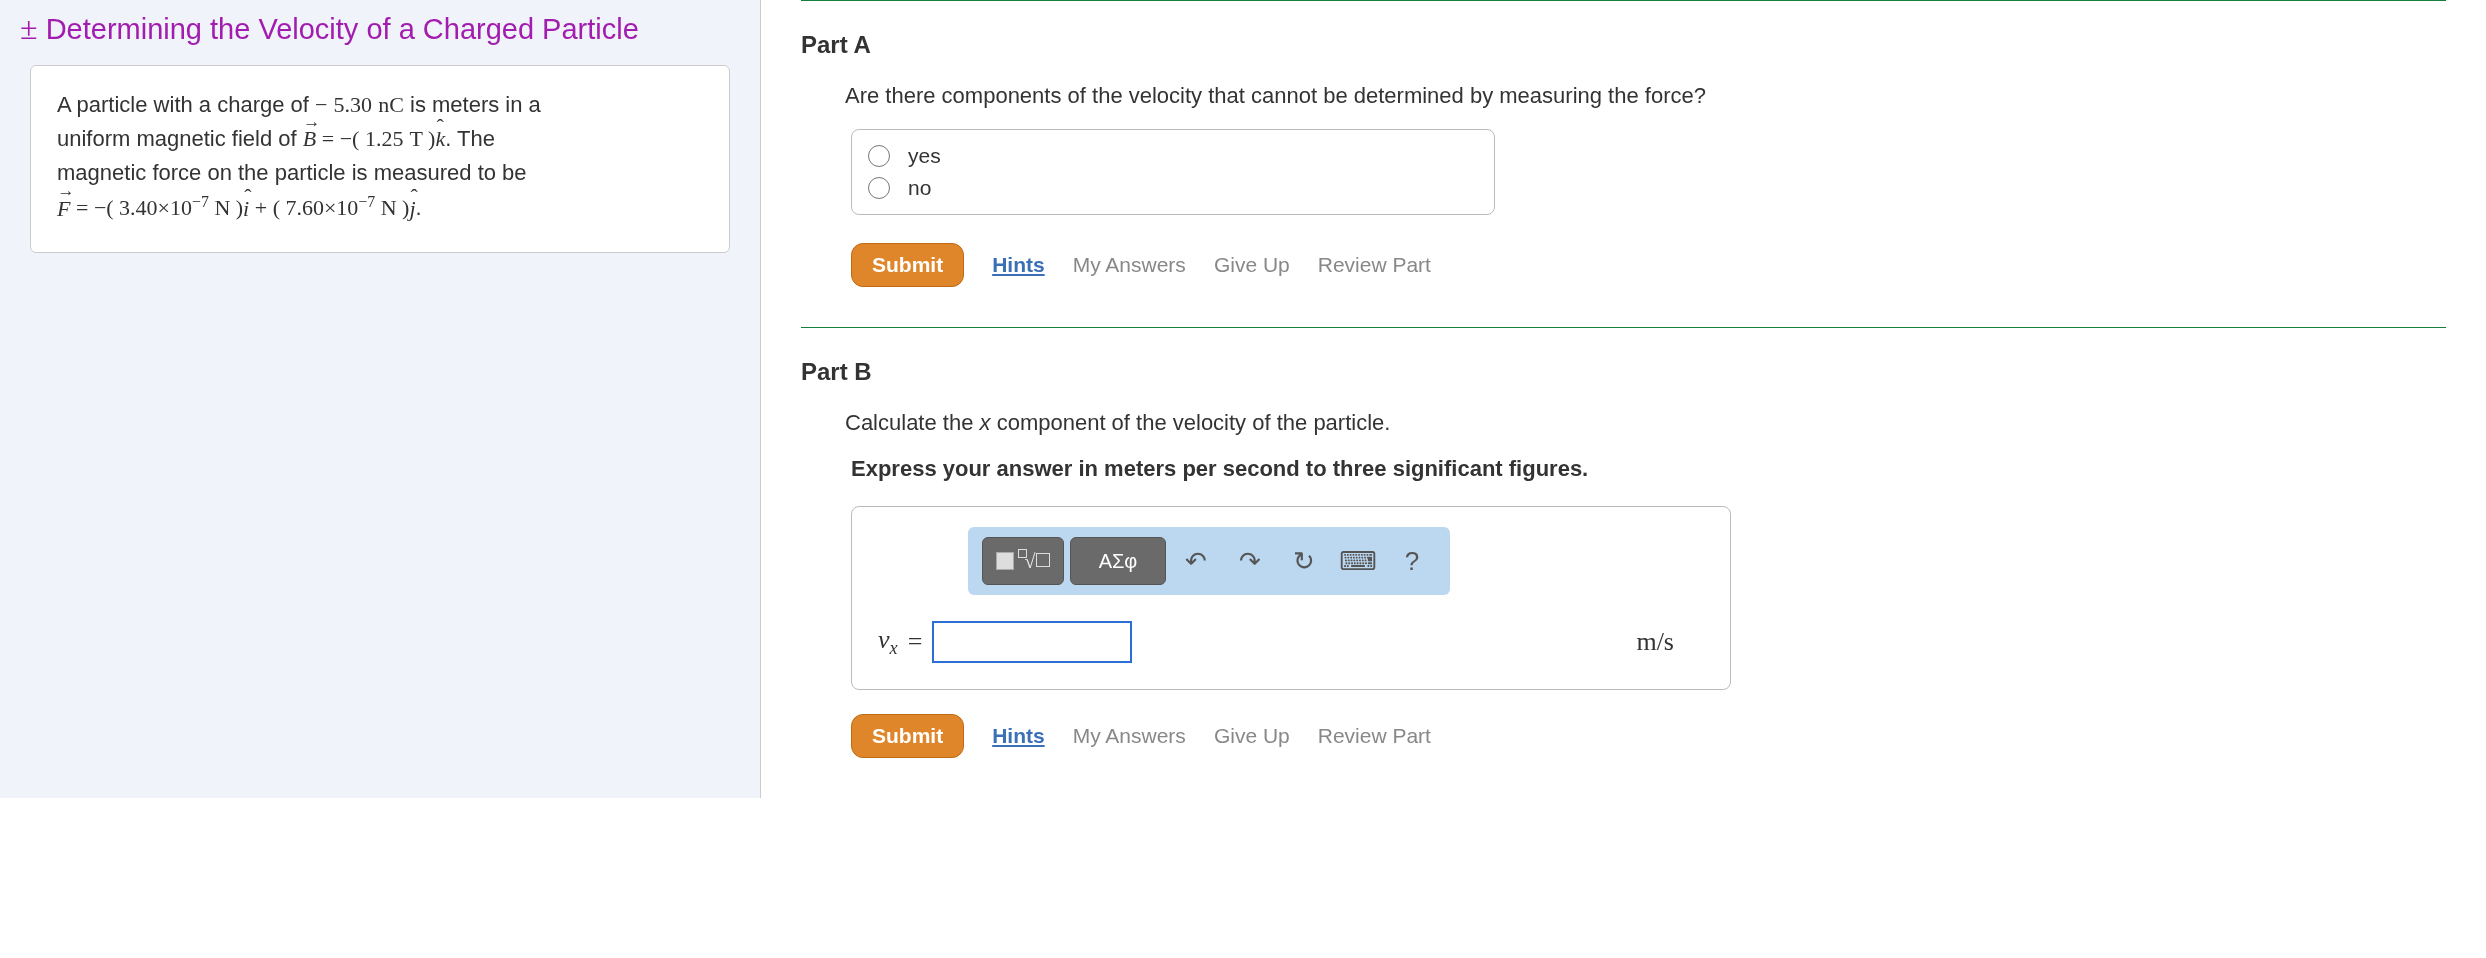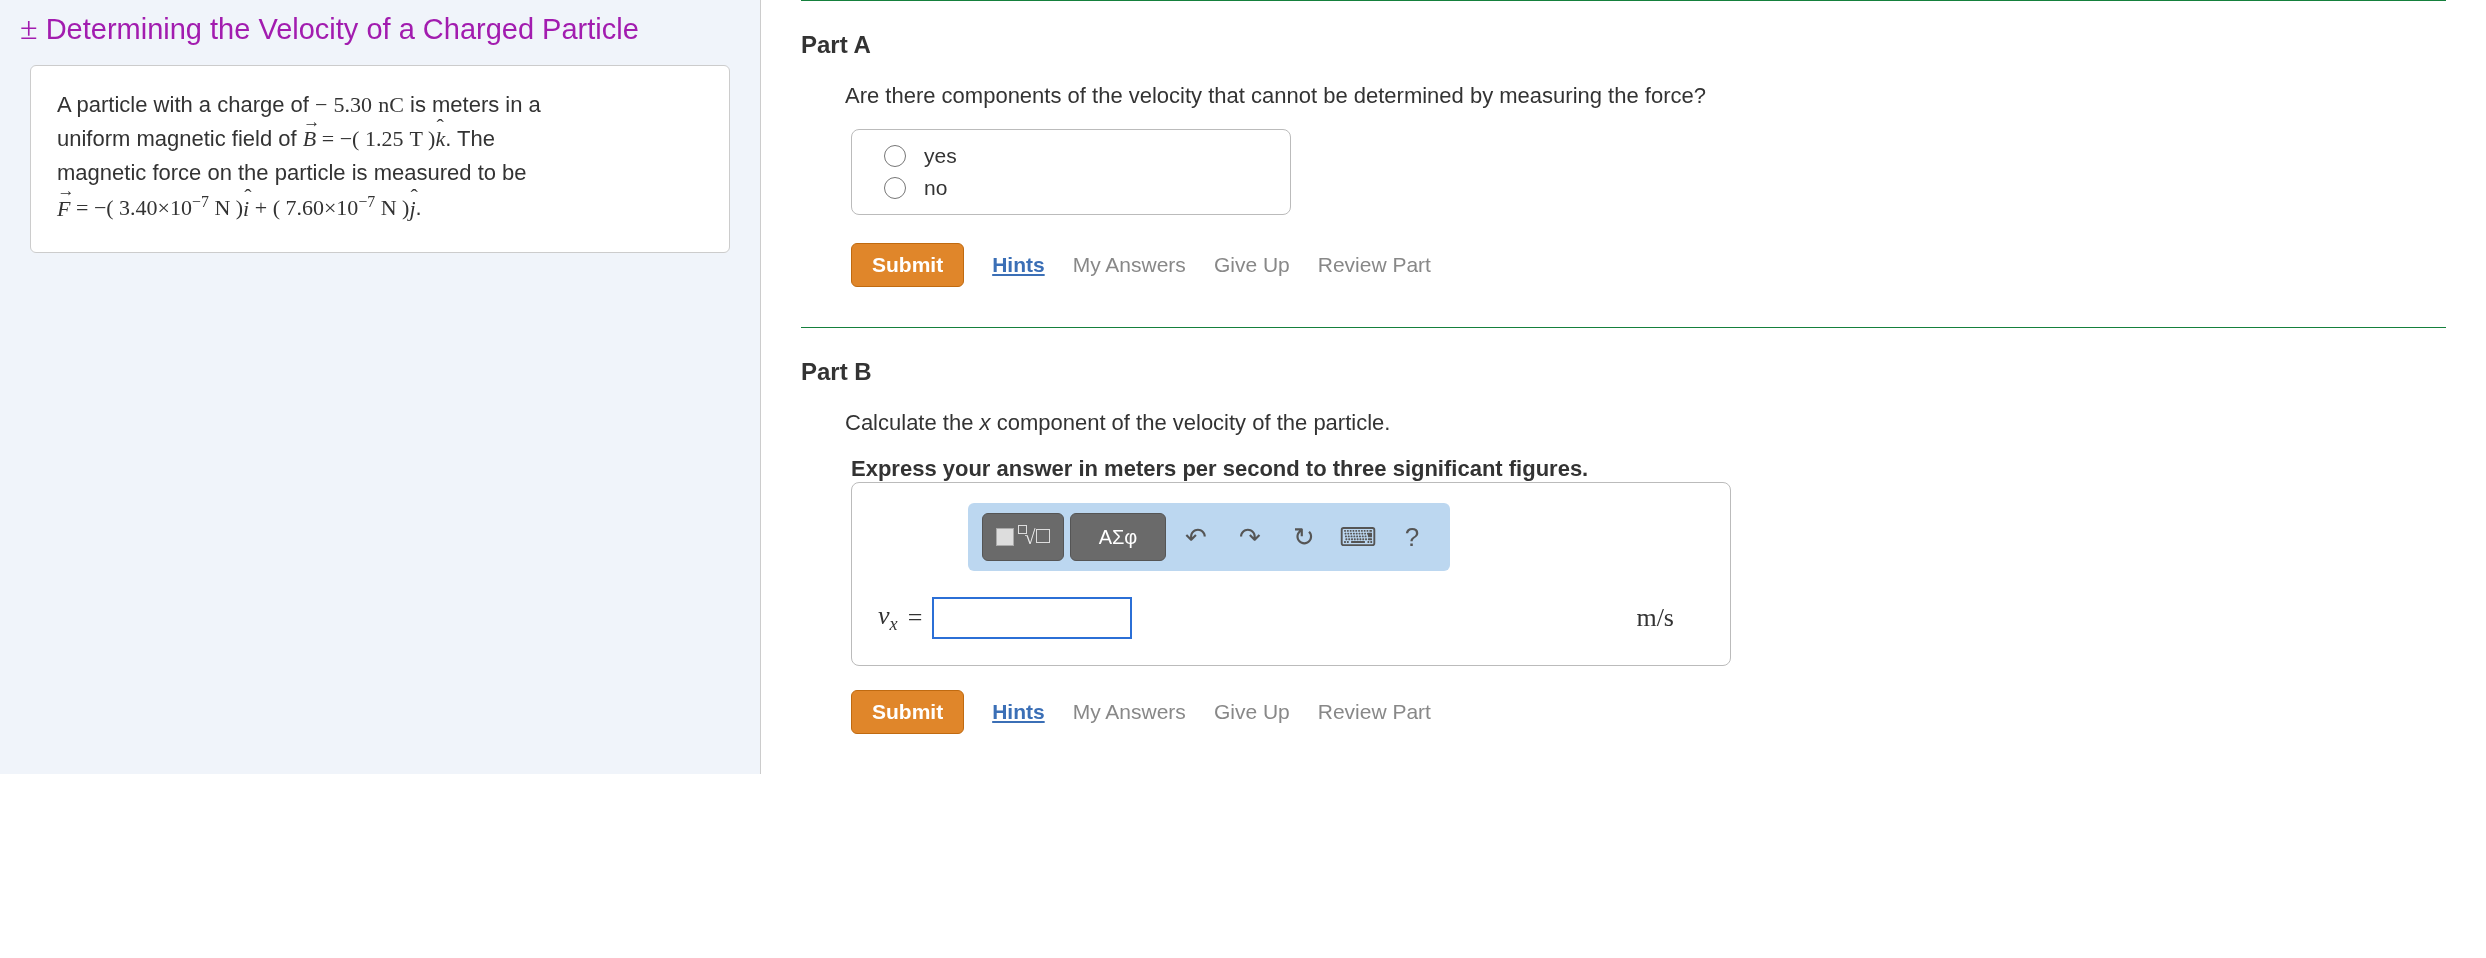--- a/index.html
+++ b/index.html
@@ -76,27 +76,28 @@
   }
   .part-prompt {
     margin-left: 44px;
     font-size: 22px;
     margin-bottom: 20px;
   }
   .part-subprompt {
     margin-left: 50px;
     font-size: 22px;
     font-weight: bold;
+    margin-bottom: 24px;
   }
   .choice-box {
     margin-left: 50px;
     border: 1px solid #bbb;
     border-radius: 8px;
-    width: 440px;
-    padding: 10px 32px;
+    width: 644px;
+    padding: 10px 16px;
     margin-bottom: 28px;
   }
   .choice-row {
     display: flex;
     align-items: center;
     padding: 4px 0;
   }
   .choice-row input[type="radio"] {
     width: 22px;
     height: 22px;
@@ -107,21 +108,21 @@
     margin-left: 50px;
     display: flex;
     align-items: center;
     gap: 28px;
     font-size: 21px;
   }
   .btn-submit {
     background: #e0862a;
     color: #fff;
     border: 1px solid #c06a10;
-    border-radius: 6px;
+    border-radius: 12px;
     padding: 9px 20px;
     font-size: 21px;
     font-weight: bold;
     cursor: pointer;
   }
   .link-hints {
     color: #3b6fb6;
     font-weight: bold;
     text-decoration: underline;
     cursor: pointer;

